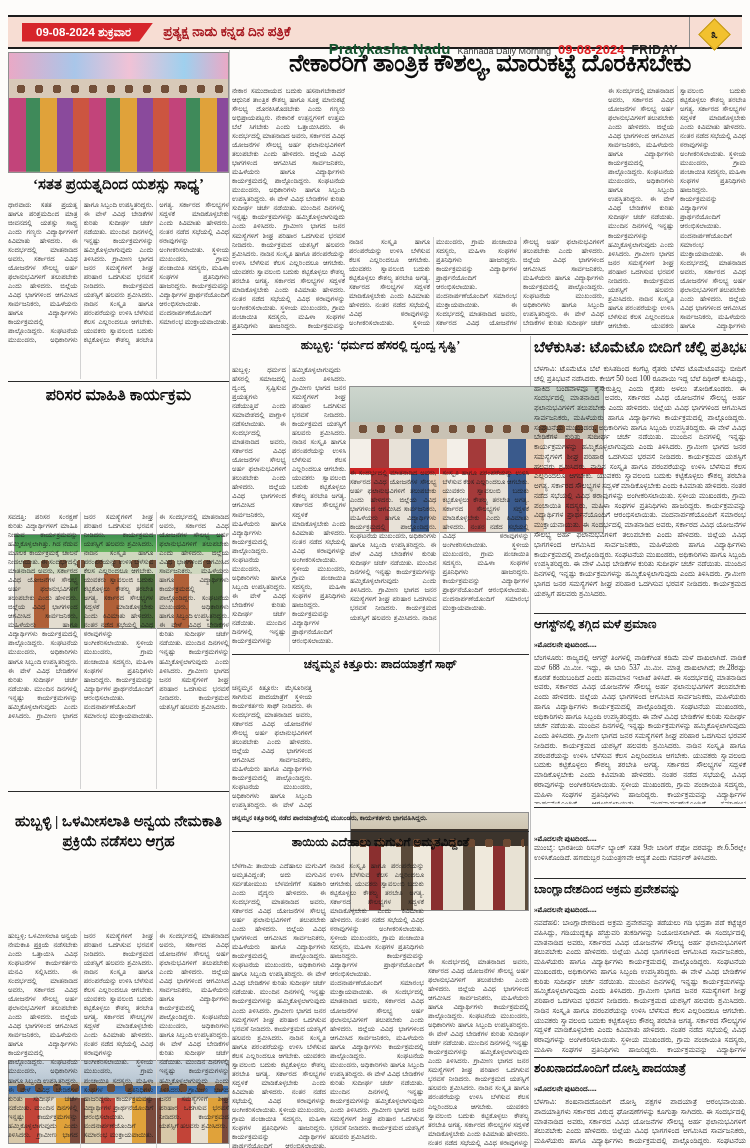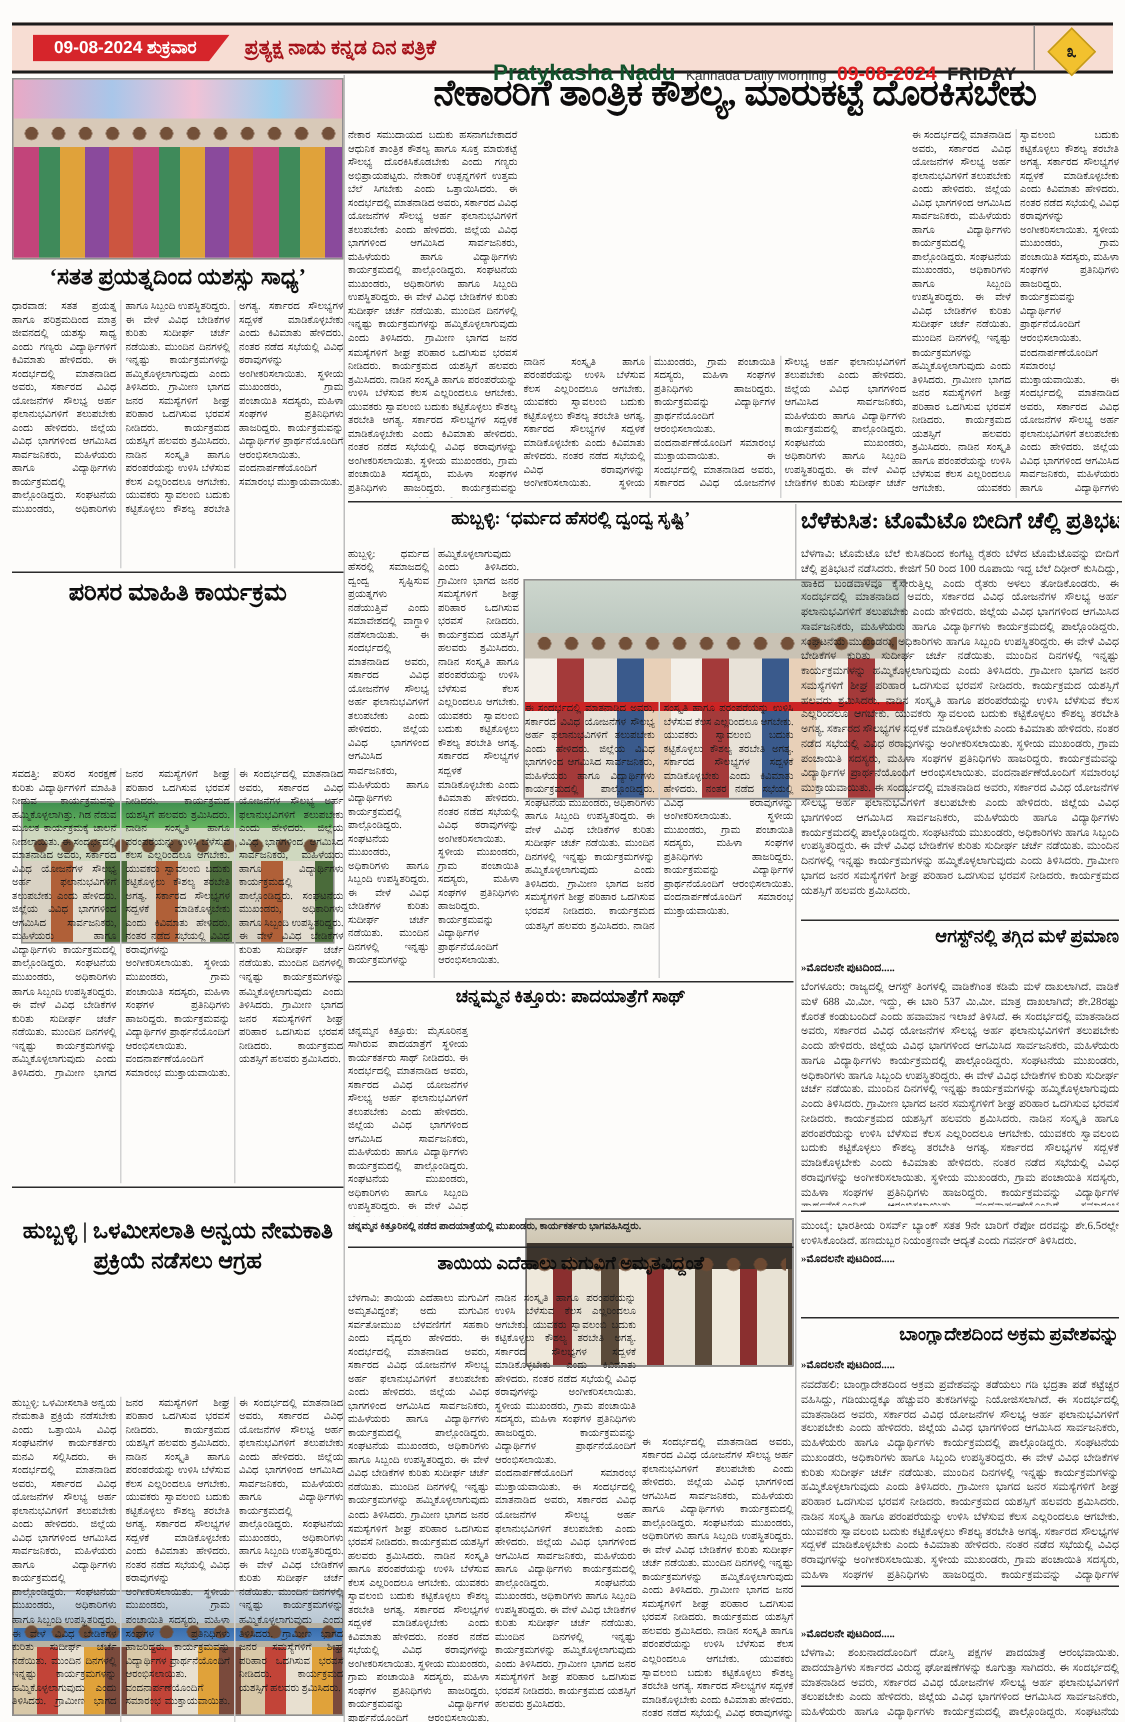--- a/index.html
+++ b/index.html
@@ -28,21 +28,21 @@
               align-items:center;justify-content:center;}
   .page-badge span{transform:rotate(-45deg);font-weight:bold;font-size:12px;color:#1a1a1a;}
 
   
   .vrule{background:#bdbdbd;width:1px;}
   .hrule{background:#2b2b2b;height:1px;}
 
   
   .hl{font-weight:bold;color:#0d0d0d;overflow:hidden;}
   .hl.center{text-align:center;}
-  .nowrap{white-space:nowrap;text-align:right;}
+  .nowrap{white-space:nowrap;}
   .hl-main{font-size:24px;letter-spacing:-.3px;}
   .hl-md{font-size:12px;}
   .hl-sm{font-size:15px;}
   .hl-l2{font-size:16px;}
   .hl-l3{font-size:15px;line-height:1.35;}
 
   
   .bd{font-size:6.8px;line-height:1.33;text-align:justify;color:#1c1c1c;overflow:hidden;}
   .cols2{column-count:2;column-gap:6px;column-rule:1px solid #d2d2d2;}
   .cols3{column-count:3;column-gap:6px;column-rule:1px solid #d2d2d2;}
@@ -144,24 +144,25 @@
   <div class="abs hl hl-sm center nowrap" style="left:534px;top:339px;width:212px;height:22px;">ಬೆಳೆಕುಸಿತ: ಟೊಮೆಟೊ ಬೀದಿಗೆ ಚೆಲ್ಲಿ ಪ್ರತಿಭಟನೆ</div>
   <div class="abs bd bd-wide" style="left:534px;top:364px;width:212px;height:246px;">ಬೆಳಗಾವಿ: ಟೊಮೆಟೊ ಬೆಲೆ ಕುಸಿತದಿಂದ ಕಂಗೆಟ್ಟ ರೈತರು ಬೆಳೆದ ಟೊಮೆಟೊವನ್ನು ಬೀದಿಗೆ ಚೆಲ್ಲಿ ಪ್ರತಿಭಟನೆ ನಡೆಸಿದರು. ಕೇಜಿಗೆ 50 ರಿಂದ 100 ರೂಪಾಯಿ ಇದ್ದ ಬೆಲೆ ದಿಢೀರ್ ಕುಸಿದಿದ್ದು, ಹಾಕಿದ ಬಂಡವಾಳವೂ ಕೈಸೇರುತ್ತಿಲ್ಲ ಎಂದು ರೈತರು ಅಳಲು ತೋಡಿಕೊಂಡರು. ಈ ಸಂದರ್ಭದಲ್ಲಿ ಮಾತನಾಡಿದ ಅವರು, ಸರ್ಕಾರದ ವಿವಿಧ ಯೋಜನೆಗಳ ಸೌಲಭ್ಯ ಅರ್ಹ ಫಲಾನುಭವಿಗಳಿಗೆ ತಲುಪಬೇಕು ಎಂದು ಹೇಳಿದರು. ಜಿಲ್ಲೆಯ ವಿವಿಧ ಭಾಗಗಳಿಂದ ಆಗಮಿಸಿದ ಸಾರ್ವಜನಿಕರು, ಮಹಿಳೆಯರು ಹಾಗೂ ವಿದ್ಯಾರ್ಥಿಗಳು ಕಾರ್ಯಕ್ರಮದಲ್ಲಿ ಪಾಲ್ಗೊಂಡಿದ್ದರು. ಸಂಘಟನೆಯ ಮುಖಂಡರು, ಅಧಿಕಾರಿಗಳು ಹಾಗೂ ಸಿಬ್ಬಂದಿ ಉಪಸ್ಥಿತರಿದ್ದರು. ಈ ವೇಳೆ ವಿವಿಧ ಬೇಡಿಕೆಗಳ ಕುರಿತು ಸುದೀರ್ಘ ಚರ್ಚೆ ನಡೆಯಿತು. ಮುಂದಿನ ದಿನಗಳಲ್ಲಿ ಇನ್ನಷ್ಟು ಕಾರ್ಯಕ್ರಮಗಳನ್ನು ಹಮ್ಮಿಕೊಳ್ಳಲಾಗುವುದು ಎಂದು ತಿಳಿಸಿದರು. ಗ್ರಾಮೀಣ ಭಾಗದ ಜನರ ಸಮಸ್ಯೆಗಳಿಗೆ ಶೀಘ್ರ ಪರಿಹಾರ ಒದಗಿಸುವ ಭರವಸೆ ನೀಡಿದರು. ಕಾರ್ಯಕ್ರಮದ ಯಶಸ್ಸಿಗೆ ಹಲವರು ಶ್ರಮಿಸಿದರು. ನಾಡಿನ ಸಂಸ್ಕೃತಿ ಹಾಗೂ ಪರಂಪರೆಯನ್ನು ಉಳಿಸಿ ಬೆಳೆಸುವ ಕೆಲಸ ಎಲ್ಲರಿಂದಲೂ ಆಗಬೇಕು. ಯುವಕರು ಸ್ವಾವಲಂಬಿ ಬದುಕು ಕಟ್ಟಿಕೊಳ್ಳಲು ಕೌಶಲ್ಯ ತರಬೇತಿ ಅಗತ್ಯ. ಸರ್ಕಾರದ ಸೌಲಭ್ಯಗಳ ಸದ್ಬಳಕೆ ಮಾಡಿಕೊಳ್ಳಬೇಕು ಎಂದು ಕಿವಿಮಾತು ಹೇಳಿದರು. ನಂತರ ನಡೆದ ಸಭೆಯಲ್ಲಿ ವಿವಿಧ ಠರಾವುಗಳನ್ನು ಅಂಗೀಕರಿಸಲಾಯಿತು. ಸ್ಥಳೀಯ ಮುಖಂಡರು, ಗ್ರಾಮ ಪಂಚಾಯಿತಿ ಸದಸ್ಯರು, ಮಹಿಳಾ ಸಂಘಗಳ ಪ್ರತಿನಿಧಿಗಳು ಹಾಜರಿದ್ದರು. ಕಾರ್ಯಕ್ರಮವನ್ನು ವಿದ್ಯಾರ್ಥಿಗಳ ಪ್ರಾರ್ಥನೆಯೊಂದಿಗೆ ಆರಂಭಿಸಲಾಯಿತು. ವಂದನಾರ್ಪಣೆಯೊಂದಿಗೆ ಸಮಾರಂಭ ಮುಕ್ತಾಯವಾಯಿತು. ಈ ಸಂದರ್ಭದಲ್ಲಿ ಮಾತನಾಡಿದ ಅವರು, ಸರ್ಕಾರದ ವಿವಿಧ ಯೋಜನೆಗಳ ಸೌಲಭ್ಯ ಅರ್ಹ ಫಲಾನುಭವಿಗಳಿಗೆ ತಲುಪಬೇಕು ಎಂದು ಹೇಳಿದರು. ಜಿಲ್ಲೆಯ ವಿವಿಧ ಭಾಗಗಳಿಂದ ಆಗಮಿಸಿದ ಸಾರ್ವಜನಿಕರು, ಮಹಿಳೆಯರು ಹಾಗೂ ವಿದ್ಯಾರ್ಥಿಗಳು ಕಾರ್ಯಕ್ರಮದಲ್ಲಿ ಪಾಲ್ಗೊಂಡಿದ್ದರು. ಸಂಘಟನೆಯ ಮುಖಂಡರು, ಅಧಿಕಾರಿಗಳು ಹಾಗೂ ಸಿಬ್ಬಂದಿ ಉಪಸ್ಥಿತರಿದ್ದರು. ಈ ವೇಳೆ ವಿವಿಧ ಬೇಡಿಕೆಗಳ ಕುರಿತು ಸುದೀರ್ಘ ಚರ್ಚೆ ನಡೆಯಿತು. ಮುಂದಿನ ದಿನಗಳಲ್ಲಿ ಇನ್ನಷ್ಟು ಕಾರ್ಯಕ್ರಮಗಳನ್ನು ಹಮ್ಮಿಕೊಳ್ಳಲಾಗುವುದು ಎಂದು ತಿಳಿಸಿದರು. ಗ್ರಾಮೀಣ ಭಾಗದ ಜನರ ಸಮಸ್ಯೆಗಳಿಗೆ ಶೀಘ್ರ ಪರಿಹಾರ ಒದಗಿಸುವ ಭರವಸೆ ನೀಡಿದರು. ಕಾರ್ಯಕ್ರಮದ ಯಶಸ್ಸಿಗೆ ಹಲವರು ಶ್ರಮಿಸಿದರು.</div>
 
   <div class="abs hrule" style="left:534px;top:613px;width:212px;"></div>
   <div class="abs hl hl-md nowrap" style="left:534px;top:617px;width:212px;height:22px;">ಆಗಸ್ಟ್‌ನಲ್ಲಿ ತಗ್ಗಿದ ಮಳೆ ಪ್ರಮಾಣ</div>
   <div class="abs cont" style="left:534px;top:641px;width:212px;height:10px;">»ಮೊದಲನೇ ಪುಟದಿಂದ.....</div>
   <div class="abs bd bd-wide" style="left:534px;top:653px;width:212px;height:151px;">ಬೆಂಗಳೂರು: ರಾಜ್ಯದಲ್ಲಿ ಆಗಸ್ಟ್ ತಿಂಗಳಲ್ಲಿ ವಾಡಿಕೆಗಿಂತ ಕಡಿಮೆ ಮಳೆ ದಾಖಲಾಗಿದೆ. ವಾಡಿಕೆ ಮಳೆ 688 ಮಿ.ಮೀ. ಇದ್ದು, ಈ ಬಾರಿ 537 ಮಿ.ಮೀ. ಮಾತ್ರ ದಾಖಲಾಗಿದೆ; ಶೇ.28ರಷ್ಟು ಕೊರತೆ ಕಂಡುಬಂದಿದೆ ಎಂದು ಹವಾಮಾನ ಇಲಾಖೆ ತಿಳಿಸಿದೆ. ಈ ಸಂದರ್ಭದಲ್ಲಿ ಮಾತನಾಡಿದ ಅವರು, ಸರ್ಕಾರದ ವಿವಿಧ ಯೋಜನೆಗಳ ಸೌಲಭ್ಯ ಅರ್ಹ ಫಲಾನುಭವಿಗಳಿಗೆ ತಲುಪಬೇಕು ಎಂದು ಹೇಳಿದರು. ಜಿಲ್ಲೆಯ ವಿವಿಧ ಭಾಗಗಳಿಂದ ಆಗಮಿಸಿದ ಸಾರ್ವಜನಿಕರು, ಮಹಿಳೆಯರು ಹಾಗೂ ವಿದ್ಯಾರ್ಥಿಗಳು ಕಾರ್ಯಕ್ರಮದಲ್ಲಿ ಪಾಲ್ಗೊಂಡಿದ್ದರು. ಸಂಘಟನೆಯ ಮುಖಂಡರು, ಅಧಿಕಾರಿಗಳು ಹಾಗೂ ಸಿಬ್ಬಂದಿ ಉಪಸ್ಥಿತರಿದ್ದರು. ಈ ವೇಳೆ ವಿವಿಧ ಬೇಡಿಕೆಗಳ ಕುರಿತು ಸುದೀರ್ಘ ಚರ್ಚೆ ನಡೆಯಿತು. ಮುಂದಿನ ದಿನಗಳಲ್ಲಿ ಇನ್ನಷ್ಟು ಕಾರ್ಯಕ್ರಮಗಳನ್ನು ಹಮ್ಮಿಕೊಳ್ಳಲಾಗುವುದು ಎಂದು ತಿಳಿಸಿದರು. ಗ್ರಾಮೀಣ ಭಾಗದ ಜನರ ಸಮಸ್ಯೆಗಳಿಗೆ ಶೀಘ್ರ ಪರಿಹಾರ ಒದಗಿಸುವ ಭರವಸೆ ನೀಡಿದರು. ಕಾರ್ಯಕ್ರಮದ ಯಶಸ್ಸಿಗೆ ಹಲವರು ಶ್ರಮಿಸಿದರು. ನಾಡಿನ ಸಂಸ್ಕೃತಿ ಹಾಗೂ ಪರಂಪರೆಯನ್ನು ಉಳಿಸಿ ಬೆಳೆಸುವ ಕೆಲಸ ಎಲ್ಲರಿಂದಲೂ ಆಗಬೇಕು. ಯುವಕರು ಸ್ವಾವಲಂಬಿ ಬದುಕು ಕಟ್ಟಿಕೊಳ್ಳಲು ಕೌಶಲ್ಯ ತರಬೇತಿ ಅಗತ್ಯ. ಸರ್ಕಾರದ ಸೌಲಭ್ಯಗಳ ಸದ್ಬಳಕೆ ಮಾಡಿಕೊಳ್ಳಬೇಕು ಎಂದು ಕಿವಿಮಾತು ಹೇಳಿದರು. ನಂತರ ನಡೆದ ಸಭೆಯಲ್ಲಿ ವಿವಿಧ ಠರಾವುಗಳನ್ನು ಅಂಗೀಕರಿಸಲಾಯಿತು. ಸ್ಥಳೀಯ ಮುಖಂಡರು, ಗ್ರಾಮ ಪಂಚಾಯಿತಿ ಸದಸ್ಯರು, ಮಹಿಳಾ ಸಂಘಗಳ ಪ್ರತಿನಿಧಿಗಳು ಹಾಜರಿದ್ದರು. ಕಾರ್ಯಕ್ರಮವನ್ನು ವಿದ್ಯಾರ್ಥಿಗಳ ಪ್ರಾರ್ಥನೆಯೊಂದಿಗೆ ಆರಂಭಿಸಲಾಯಿತು. ವಂದನಾರ್ಪಣೆಯೊಂದಿಗೆ ಸಮಾರಂಭ ಮುಕ್ತಾಯವಾಯಿತು.</div>
 
   <div class="abs hrule" style="left:534px;top:807px;width:212px;"></div>
   <div class="abs cont" style="left:534px;top:835px;width:212px;height:10px;">»ಮೊದಲನೇ ಪುಟದಿಂದ.....</div>
-  <div class="abs bd bd-wide" style="left:534px;top:812px;width:212px;height:29px;">ಮುಂಬೈ: ಭಾರತೀಯ ರಿಸರ್ವ್ ಬ್ಯಾಂಕ್ ಸತತ 9ನೇ ಬಾರಿಗೆ ರೆಪೋ ದರವನ್ನು ಶೇ.6.5ರಲ್ಲೇ ಉಳಿಸಿಕೊಂಡಿದೆ. ಹಣದುಬ್ಬರ ನಿಯಂತ್ರಣವೇ ಆದ್ಯತೆ ಎಂದು ಗವರ್ನರ್ ತಿಳಿಸಿದರು.</div>
+  <div class="abs bd bd-wide" style="left:534px;top:843px;width:212px;height:29px;">ಮುಂಬೈ: ಭಾರತೀಯ ರಿಸರ್ವ್ ಬ್ಯಾಂಕ್ ಸತತ 9ನೇ ಬಾರಿಗೆ ರೆಪೋ ದರವನ್ನು ಶೇ.6.5ರಲ್ಲೇ ಉಳಿಸಿಕೊಂಡಿದೆ. ಹಣದುಬ್ಬರ ನಿಯಂತ್ರಣವೇ ಆದ್ಯತೆ ಎಂದು ಗವರ್ನರ್ ತಿಳಿಸಿದರು.</div>
 
   <div class="abs hrule" style="left:534px;top:878px;width:212px;"></div>
   <div class="abs hl hl-md nowrap" style="left:534px;top:882px;width:212px;height:22px;">ಬಾಂಗ್ಲಾದೇಶದಿಂದ ಅಕ್ರಮ ಪ್ರವೇಶವನ್ನು</div>
   <div class="abs cont" style="left:534px;top:906px;width:212px;height:10px;">»ಮೊದಲನೇ ಪುಟದಿಂದ.....</div>
   <div class="abs bd bd-wide" style="left:534px;top:918px;width:212px;height:137px;">ನವದೆಹಲಿ: ಬಾಂಗ್ಲಾದೇಶದಿಂದ ಅಕ್ರಮ ಪ್ರವೇಶವನ್ನು ತಡೆಯಲು ಗಡಿ ಭದ್ರತಾ ಪಡೆ ಕಟ್ಟೆಚ್ಚರ ವಹಿಸಿದ್ದು, ಗಡಿಯುದ್ದಕ್ಕೂ ಹೆಚ್ಚುವರಿ ತುಕಡಿಗಳನ್ನು ನಿಯೋಜಿಸಲಾಗಿದೆ. ಈ ಸಂದರ್ಭದಲ್ಲಿ ಮಾತನಾಡಿದ ಅವರು, ಸರ್ಕಾರದ ವಿವಿಧ ಯೋಜನೆಗಳ ಸೌಲಭ್ಯ ಅರ್ಹ ಫಲಾನುಭವಿಗಳಿಗೆ ತಲುಪಬೇಕು ಎಂದು ಹೇಳಿದರು. ಜಿಲ್ಲೆಯ ವಿವಿಧ ಭಾಗಗಳಿಂದ ಆಗಮಿಸಿದ ಸಾರ್ವಜನಿಕರು, ಮಹಿಳೆಯರು ಹಾಗೂ ವಿದ್ಯಾರ್ಥಿಗಳು ಕಾರ್ಯಕ್ರಮದಲ್ಲಿ ಪಾಲ್ಗೊಂಡಿದ್ದರು. ಸಂಘಟನೆಯ ಮುಖಂಡರು, ಅಧಿಕಾರಿಗಳು ಹಾಗೂ ಸಿಬ್ಬಂದಿ ಉಪಸ್ಥಿತರಿದ್ದರು. ಈ ವೇಳೆ ವಿವಿಧ ಬೇಡಿಕೆಗಳ ಕುರಿತು ಸುದೀರ್ಘ ಚರ್ಚೆ ನಡೆಯಿತು. ಮುಂದಿನ ದಿನಗಳಲ್ಲಿ ಇನ್ನಷ್ಟು ಕಾರ್ಯಕ್ರಮಗಳನ್ನು ಹಮ್ಮಿಕೊಳ್ಳಲಾಗುವುದು ಎಂದು ತಿಳಿಸಿದರು. ಗ್ರಾಮೀಣ ಭಾಗದ ಜನರ ಸಮಸ್ಯೆಗಳಿಗೆ ಶೀಘ್ರ ಪರಿಹಾರ ಒದಗಿಸುವ ಭರವಸೆ ನೀಡಿದರು. ಕಾರ್ಯಕ್ರಮದ ಯಶಸ್ಸಿಗೆ ಹಲವರು ಶ್ರಮಿಸಿದರು. ನಾಡಿನ ಸಂಸ್ಕೃತಿ ಹಾಗೂ ಪರಂಪರೆಯನ್ನು ಉಳಿಸಿ ಬೆಳೆಸುವ ಕೆಲಸ ಎಲ್ಲರಿಂದಲೂ ಆಗಬೇಕು. ಯುವಕರು ಸ್ವಾವಲಂಬಿ ಬದುಕು ಕಟ್ಟಿಕೊಳ್ಳಲು ಕೌಶಲ್ಯ ತರಬೇತಿ ಅಗತ್ಯ. ಸರ್ಕಾರದ ಸೌಲಭ್ಯಗಳ ಸದ್ಬಳಕೆ ಮಾಡಿಕೊಳ್ಳಬೇಕು ಎಂದು ಕಿವಿಮಾತು ಹೇಳಿದರು. ನಂತರ ನಡೆದ ಸಭೆಯಲ್ಲಿ ವಿವಿಧ ಠರಾವುಗಳನ್ನು ಅಂಗೀಕರಿಸಲಾಯಿತು. ಸ್ಥಳೀಯ ಮುಖಂಡರು, ಗ್ರಾಮ ಪಂಚಾಯಿತಿ ಸದಸ್ಯರು, ಮಹಿಳಾ ಸಂಘಗಳ ಪ್ರತಿನಿಧಿಗಳು ಹಾಜರಿದ್ದರು. ಕಾರ್ಯಕ್ರಮವನ್ನು ವಿದ್ಯಾರ್ಥಿಗಳ ಪ್ರಾರ್ಥನೆಯೊಂದಿಗೆ ಆರಂಭಿಸಲಾಯಿತು. ವಂದನಾರ್ಪಣೆಯೊಂದಿಗೆ ಸಮಾರಂಭ ಮುಕ್ತಾಯವಾಯಿತು.</div>
 
   <div class="abs hrule" style="left:534px;top:1057px;width:212px;"></div>
+  <div class="abs hl hl-md nowrap" style="left:534px;top:1061px;width:212px;height:22px;">ಶಂಖನಾದದೊಂದಿಗೆ ದೋಸ್ತಿ ಪಾದಯಾತ್ರೆ</div>
   <div class="abs cont" style="left:534px;top:1085px;width:212px;height:10px;">»ಮೊದಲನೇ ಪುಟದಿಂದ.....</div>
   <div class="abs bd bd-wide" style="left:534px;top:1097px;width:212px;height:51px;">ಬೆಳಗಾವಿ: ಶಂಖನಾದದೊಂದಿಗೆ ದೋಸ್ತಿ ಪಕ್ಷಗಳ ಪಾದಯಾತ್ರೆ ಆರಂಭವಾಯಿತು. ಪಾದಯಾತ್ರಿಗಳು ಸರ್ಕಾರದ ವಿರುದ್ಧ ಘೋಷಣೆಗಳನ್ನು ಕೂಗುತ್ತಾ ಸಾಗಿದರು. ಈ ಸಂದರ್ಭದಲ್ಲಿ ಮಾತನಾಡಿದ ಅವರು, ಸರ್ಕಾರದ ವಿವಿಧ ಯೋಜನೆಗಳ ಸೌಲಭ್ಯ ಅರ್ಹ ಫಲಾನುಭವಿಗಳಿಗೆ ತಲುಪಬೇಕು ಎಂದು ಹೇಳಿದರು. ಜಿಲ್ಲೆಯ ವಿವಿಧ ಭಾಗಗಳಿಂದ ಆಗಮಿಸಿದ ಸಾರ್ವಜನಿಕರು, ಮಹಿಳೆಯರು ಹಾಗೂ ವಿದ್ಯಾರ್ಥಿಗಳು ಕಾರ್ಯಕ್ರಮದಲ್ಲಿ ಪಾಲ್ಗೊಂಡಿದ್ದರು. ಸಂಘಟನೆಯ ಮುಖಂಡರು, ಅಧಿಕಾರಿಗಳು ಹಾಗೂ ಸಿಬ್ಬಂದಿ ಉಪಸ್ಥಿತರಿದ್ದರು. ಈ ವೇಳೆ ವಿವಿಧ ಬೇಡಿಕೆಗಳ ಕುರಿತು ಸುದೀರ್ಘ ಚರ್ಚೆ ನಡೆಯಿತು. ಮುಂದಿನ ದಿನಗಳಲ್ಲಿ ಇನ್ನಷ್ಟು ಕಾರ್ಯಕ್ರಮಗಳನ್ನು ಹಮ್ಮಿಕೊಳ್ಳಲಾಗುವುದು ಎಂದು ತಿಳಿಸಿದರು. ಗ್ರಾಮೀಣ ಭಾಗದ ಜನರ ಸಮಸ್ಯೆಗಳಿಗೆ ಶೀಘ್ರ ಪರಿಹಾರ ಒದಗಿಸುವ ಭರವಸೆ ನೀಡಿದರು. ಕಾರ್ಯಕ್ರಮದ ಯಶಸ್ಸಿಗೆ ಹಲವರು ಶ್ರಮಿಸಿದರು.</div>
 
 </div>
 
 </body></html>

